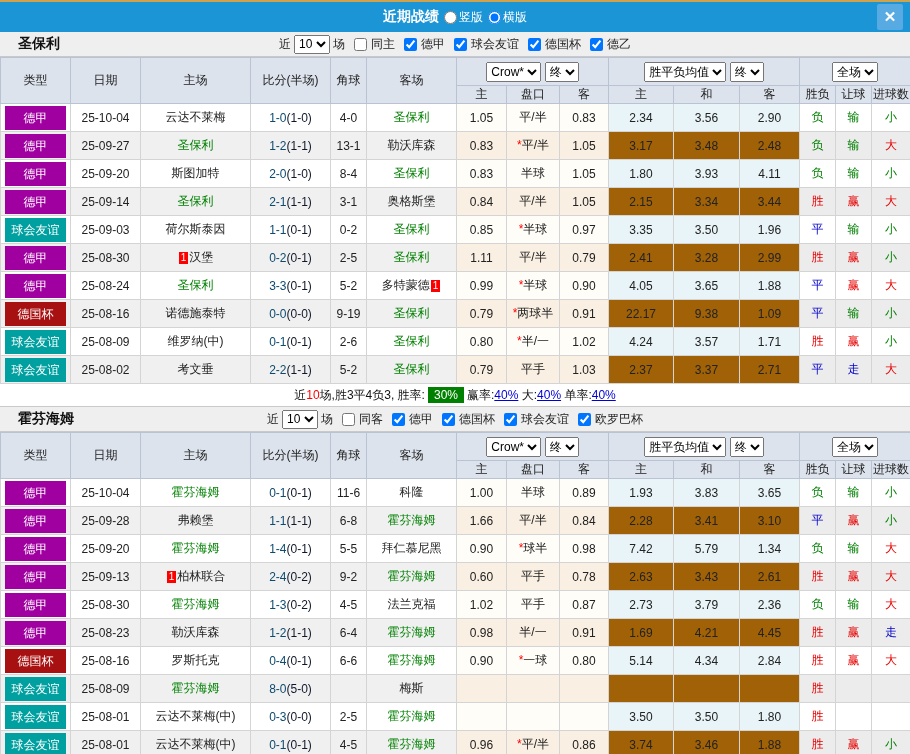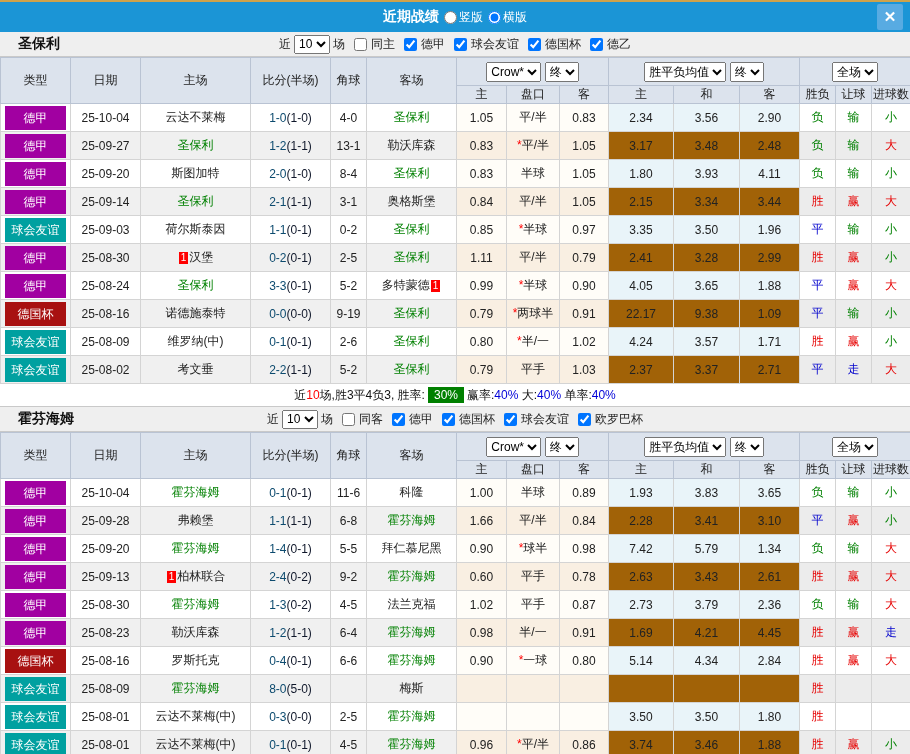--- a/index.html
+++ b/index.html
@@ -31,21 +31,21 @@
   tr.even td.c-res{background:#ececec;}
   td.c-lg{padding:0;}
   .lg{margin:1px 4px;height:24px;line-height:24px;color:#fff;font-size:12px;}
   .t-green{color:#008000;}
   .ft{color:#0c4a6e;}
   .ht{color:#0f172a;}
   .star{color:#ff0000;}
   .badge1{display:inline-block;background:#ff0000;color:#fff;font-size:10px;line-height:12px;padding:0 2px;margin:0 1px;}
   .r-r{color:#e60000;} .r-g{color:#008000;} .r-b{color:#0000cc;}
   .summary{height:22px;line-height:22px;text-align:center;font-size:12px;border-bottom:1px solid #c9c9c9;background:#fff;}
-  .sum-k{color:#111;} .sum-r{color:#ff0000;} .sum-b{color:#0000d8;}
+  .sum-k{color:#111;} .sum-r{color:#ff0000;} .sum-b{color:#0000d8;text-decoration:underline;}
   .sum-box{background:#008000;color:#fff;padding:1px 6px;margin:0 3px;}
 </style>
 </head>
 <body>
 
 <div class="app">
   <div class="topstrip"></div>
   <div class="titlebar">
     <span class="title">近期战绩</span>
     <label>

